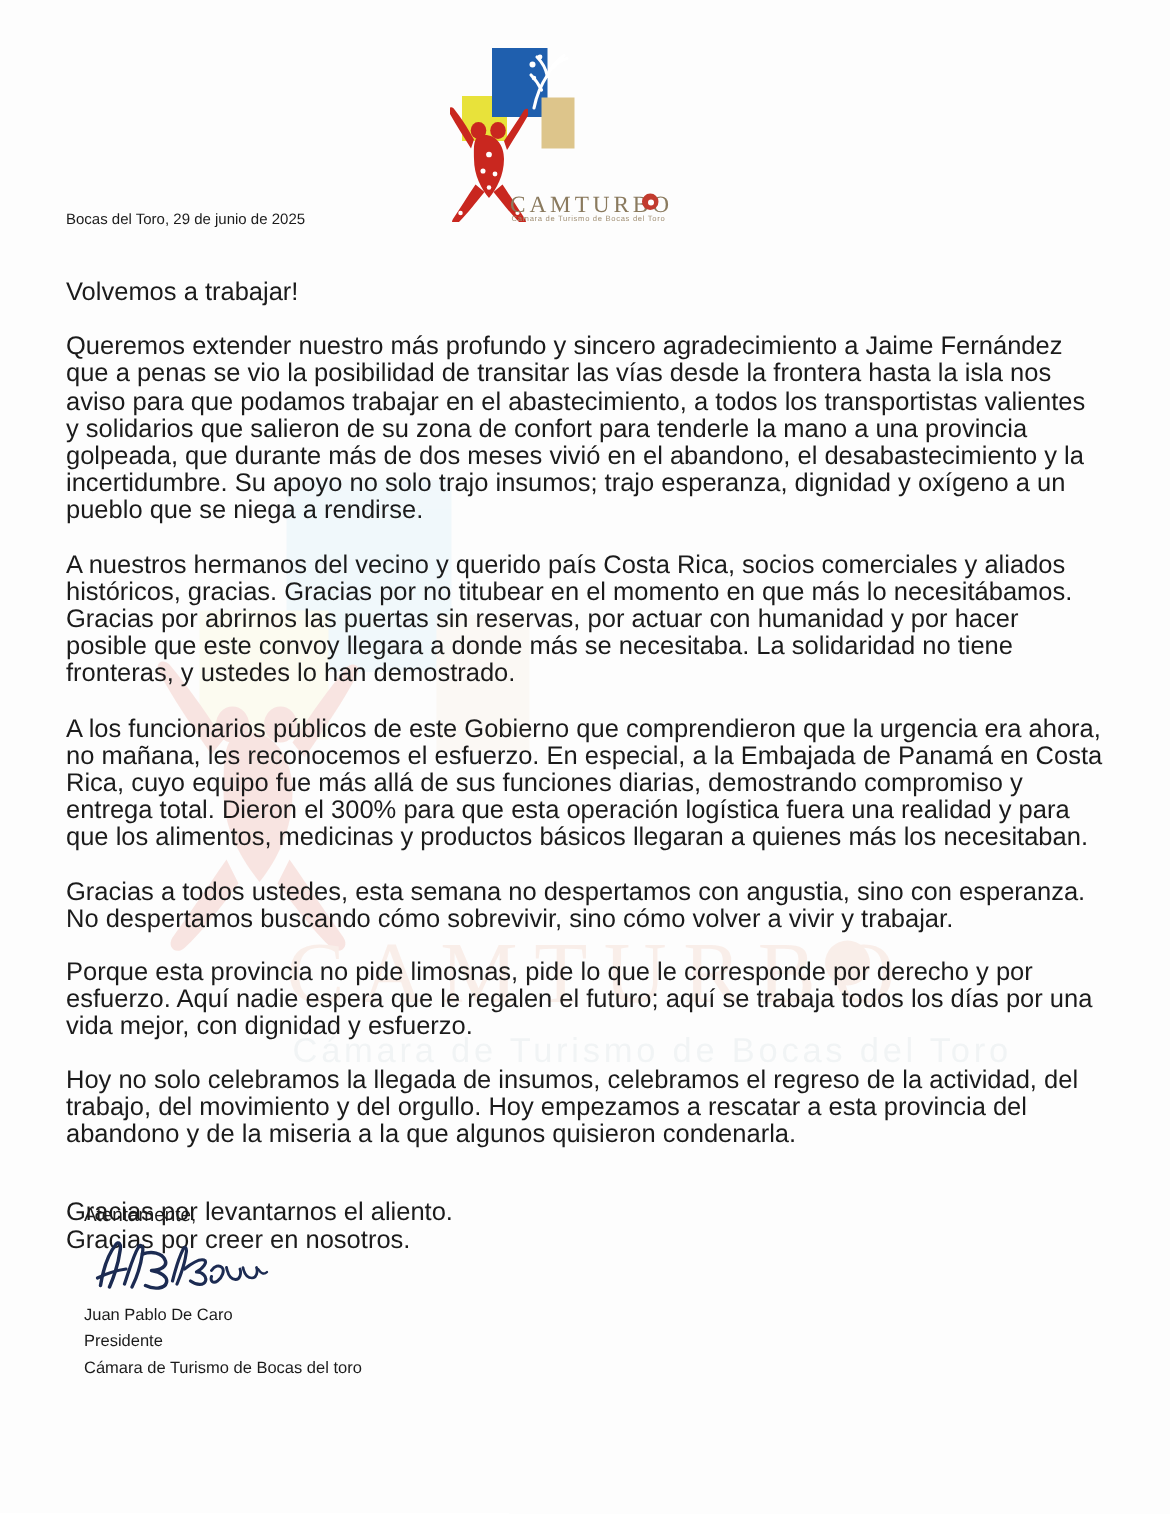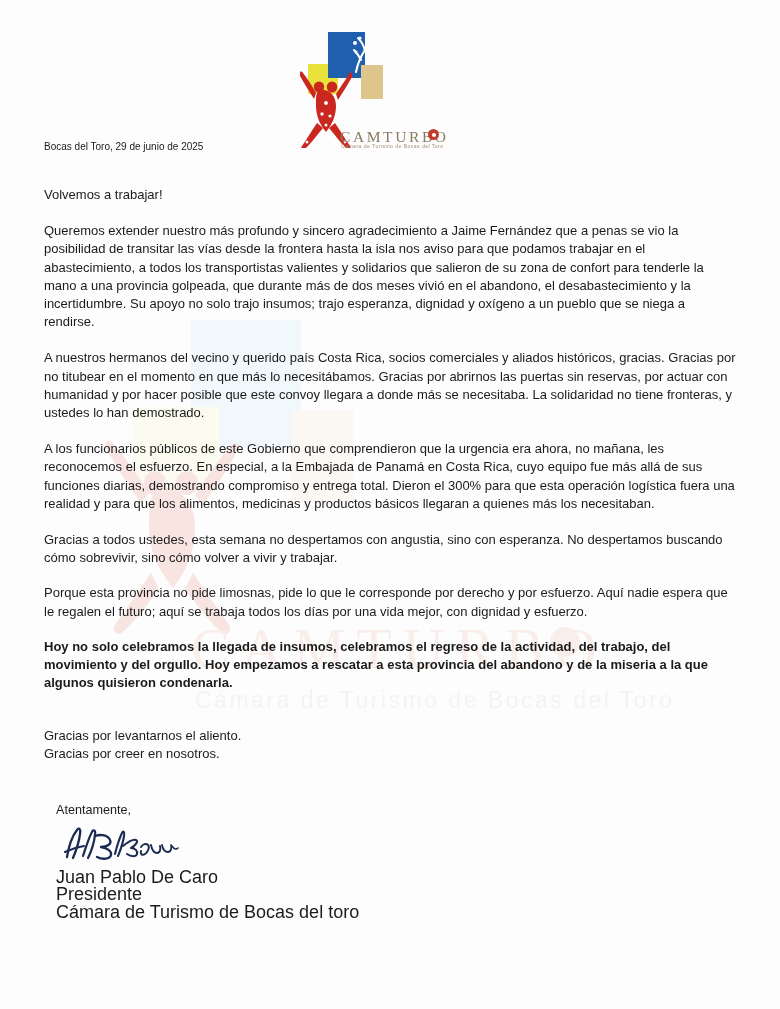--- a/index.html
+++ b/index.html
@@ -165,47 +165,47 @@
     font-size: 10px;
     color: #1b1b1b;
   }
   .body-block {
     position: absolute;
     top: 186px;
     left: 0;
     width: 692px;
   }
   .para {
-    font-size: 13px;
+    font-size: 17px;
     line-height: 18.2px;
     margin: 0 0 18px 0;
     color: #1b1b1b;
     text-align: left;
   }
   .para.tight { margin-bottom: 17px; }
-  .para.block-lines { margin-bottom: 16px; font-weight: bold; }
+  .para.block-lines { margin-bottom: 16px; }
 
   .sign-block {
     position: absolute;
     top: 803px;
     left: 56px;
     z-index: 2;
   }
   .sign-greet {
     font-size: 12.6px;
     margin-bottom: 6px;
   }
   .signature-img {
     width: 120px;
     height: 44px;
     display: block;
     margin: 4px 0 2px 3px;
   }
   .sign-name {
-    font-size: 18px;
+    font-size: 11px;
     line-height: 17.4px;
   }
 </style>
 </head>
 <body>
 
 <div class="page">
 
   <div class="watermark">
     <div class="wm-blue"></div>

